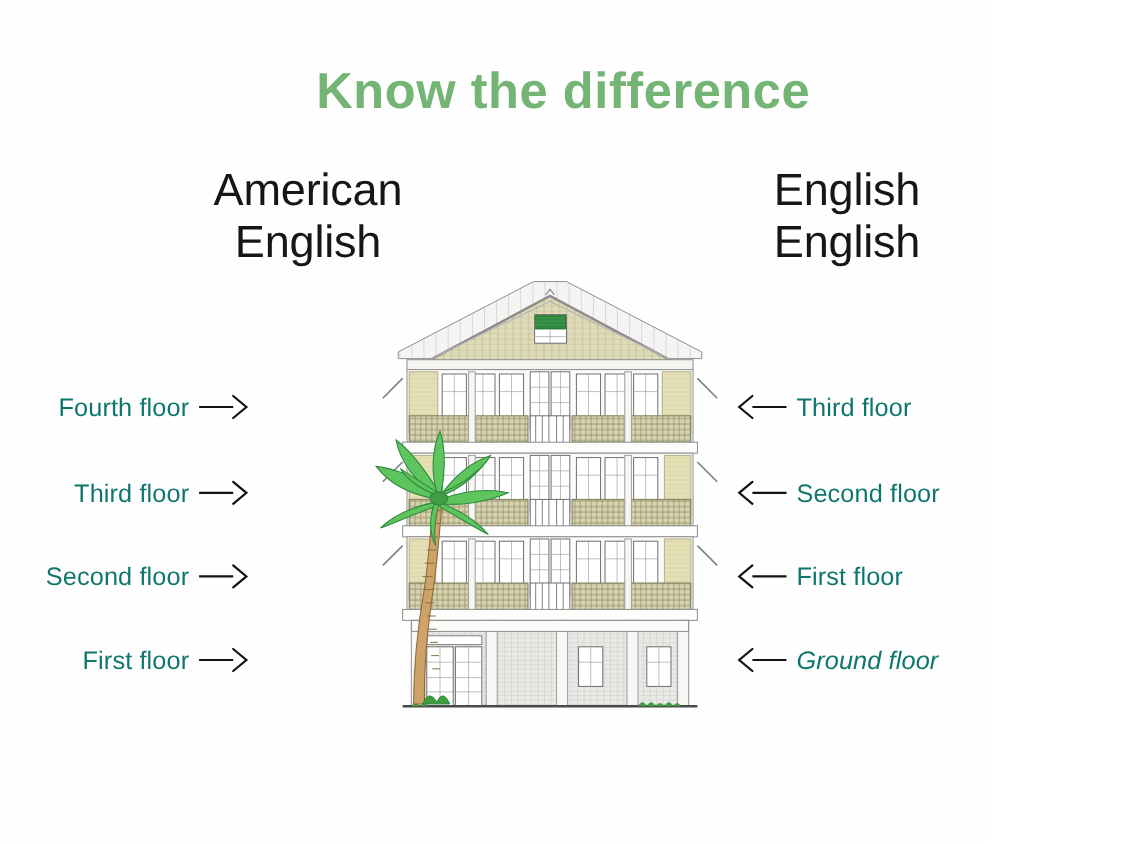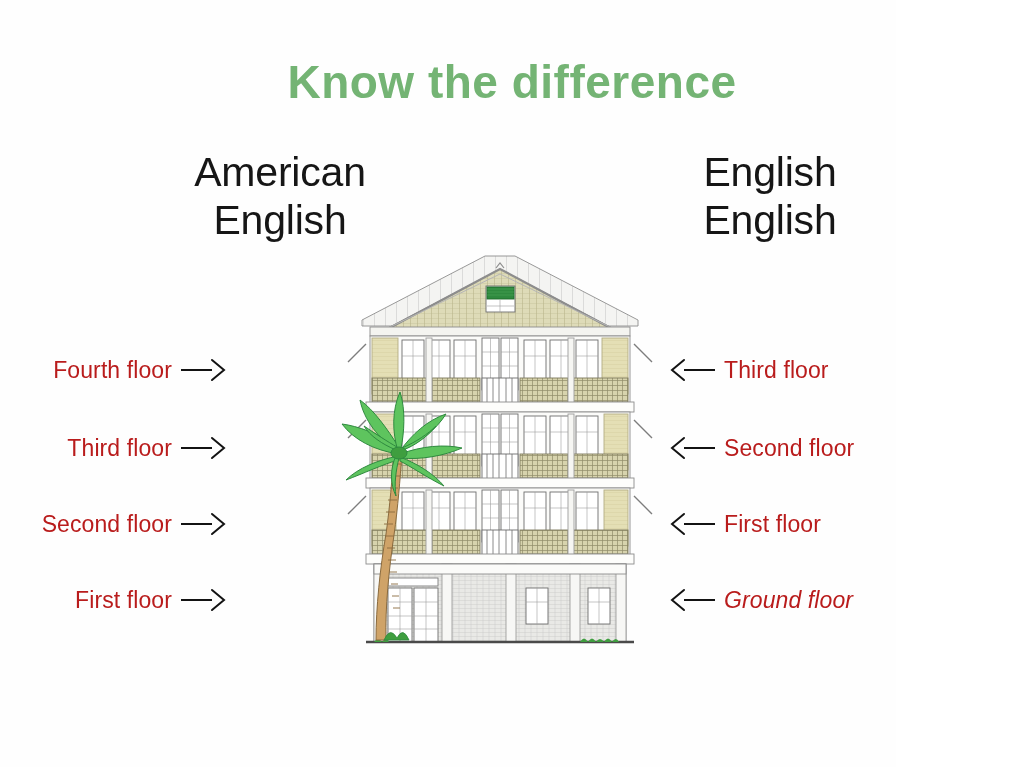--- a/index.html
+++ b/index.html
@@ -45,21 +45,21 @@
     letter-spacing: -0.2px;
   }
   #heading-american { left: 130px; top: 148px; }
   #heading-british  { left: 620px; top: 148px; }
   .col-heading .ln { display: block; }
 
   
   .floor-label {
     position: absolute;
     font-size: 23px;
-    color: #b91c1c;
+    color: #0f766e;
     white-space: nowrap;
     letter-spacing: 0.1px;
     display: flex;
     align-items: center;
     gap: 9px;
     height: 30px;
   }
   .floor-label.left  { right: 669px; justify-content: flex-end; }
   .floor-label.right { left: 669px;  justify-content: flex-start; }
 

